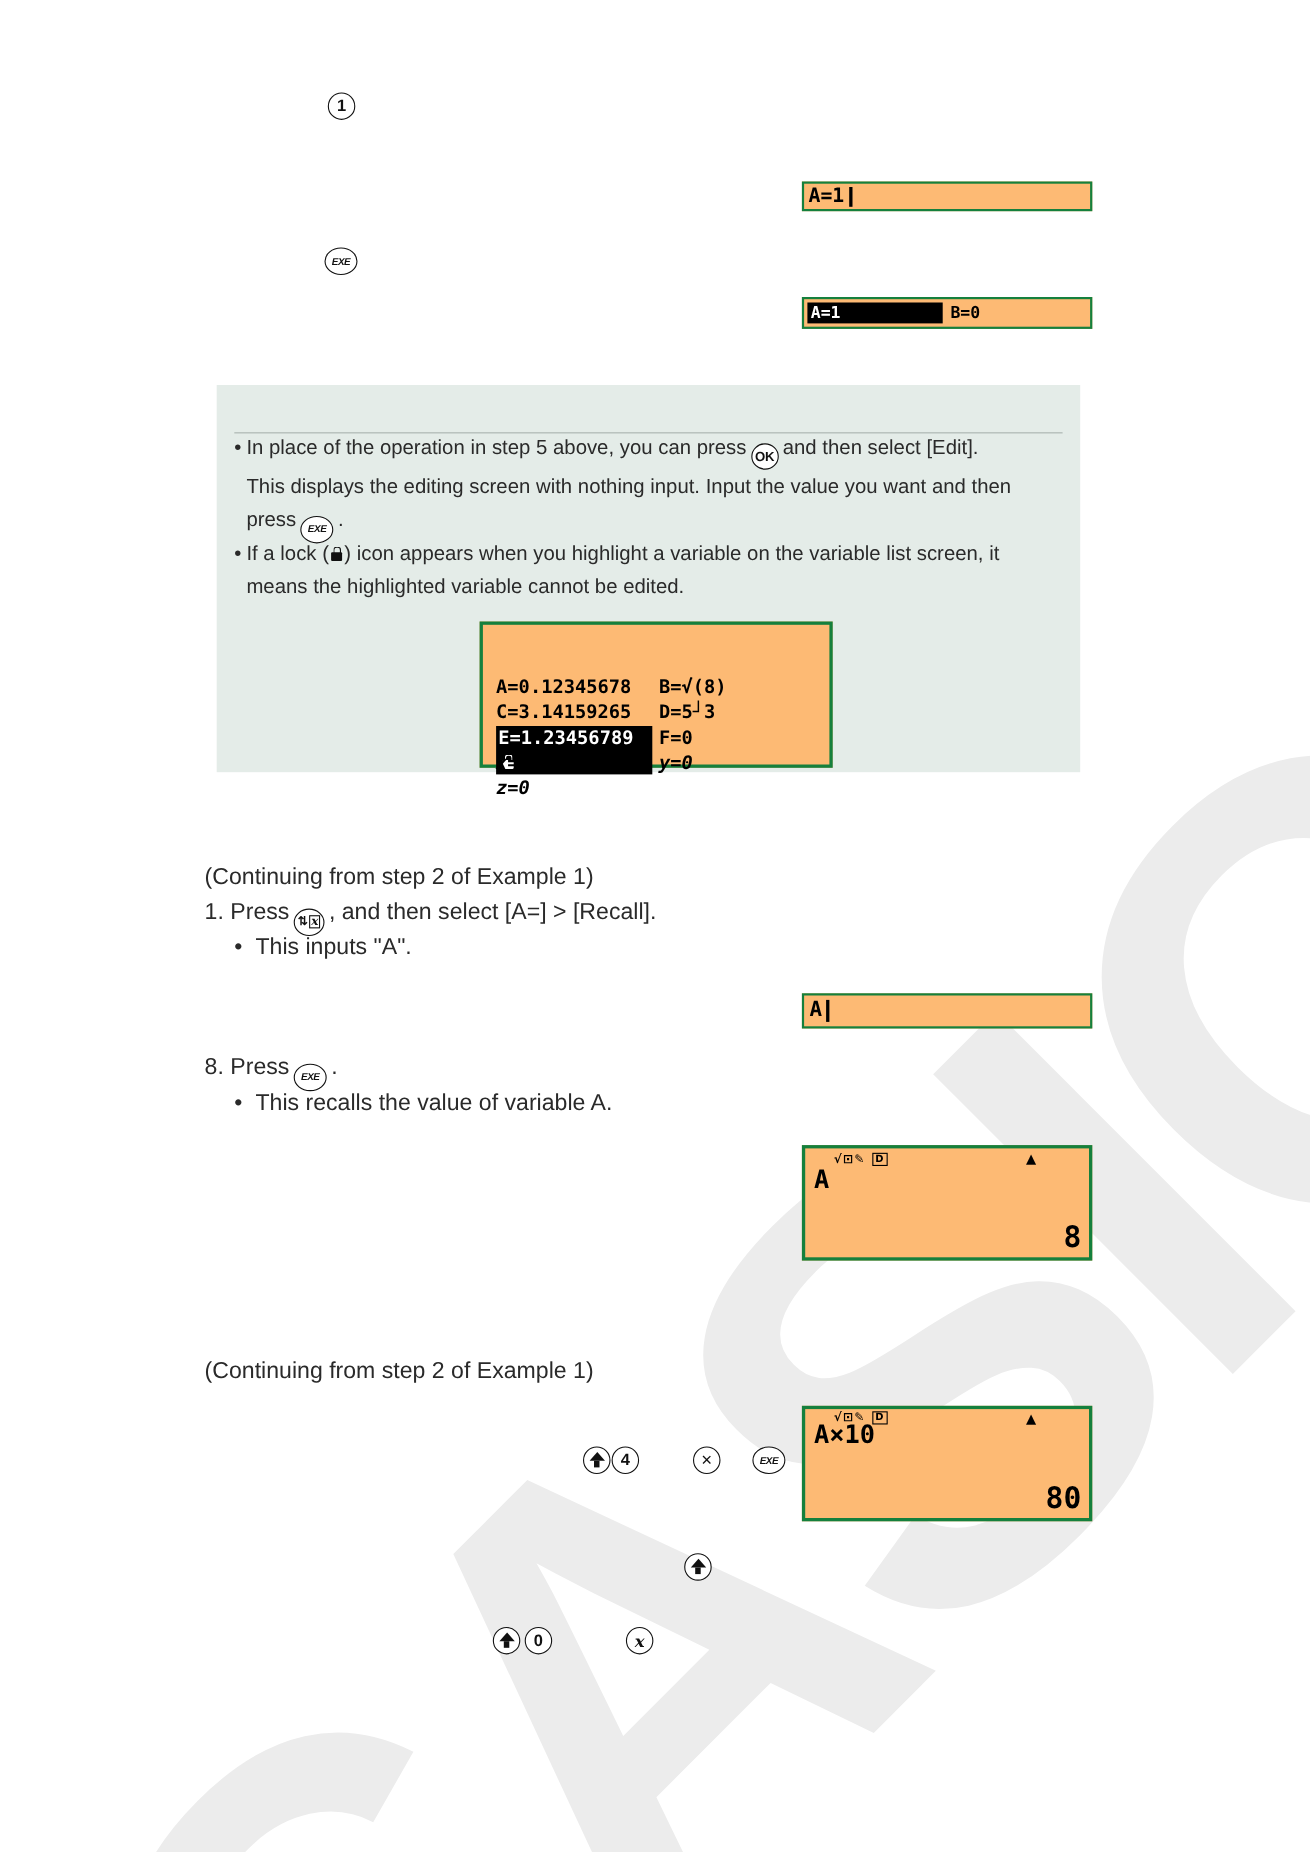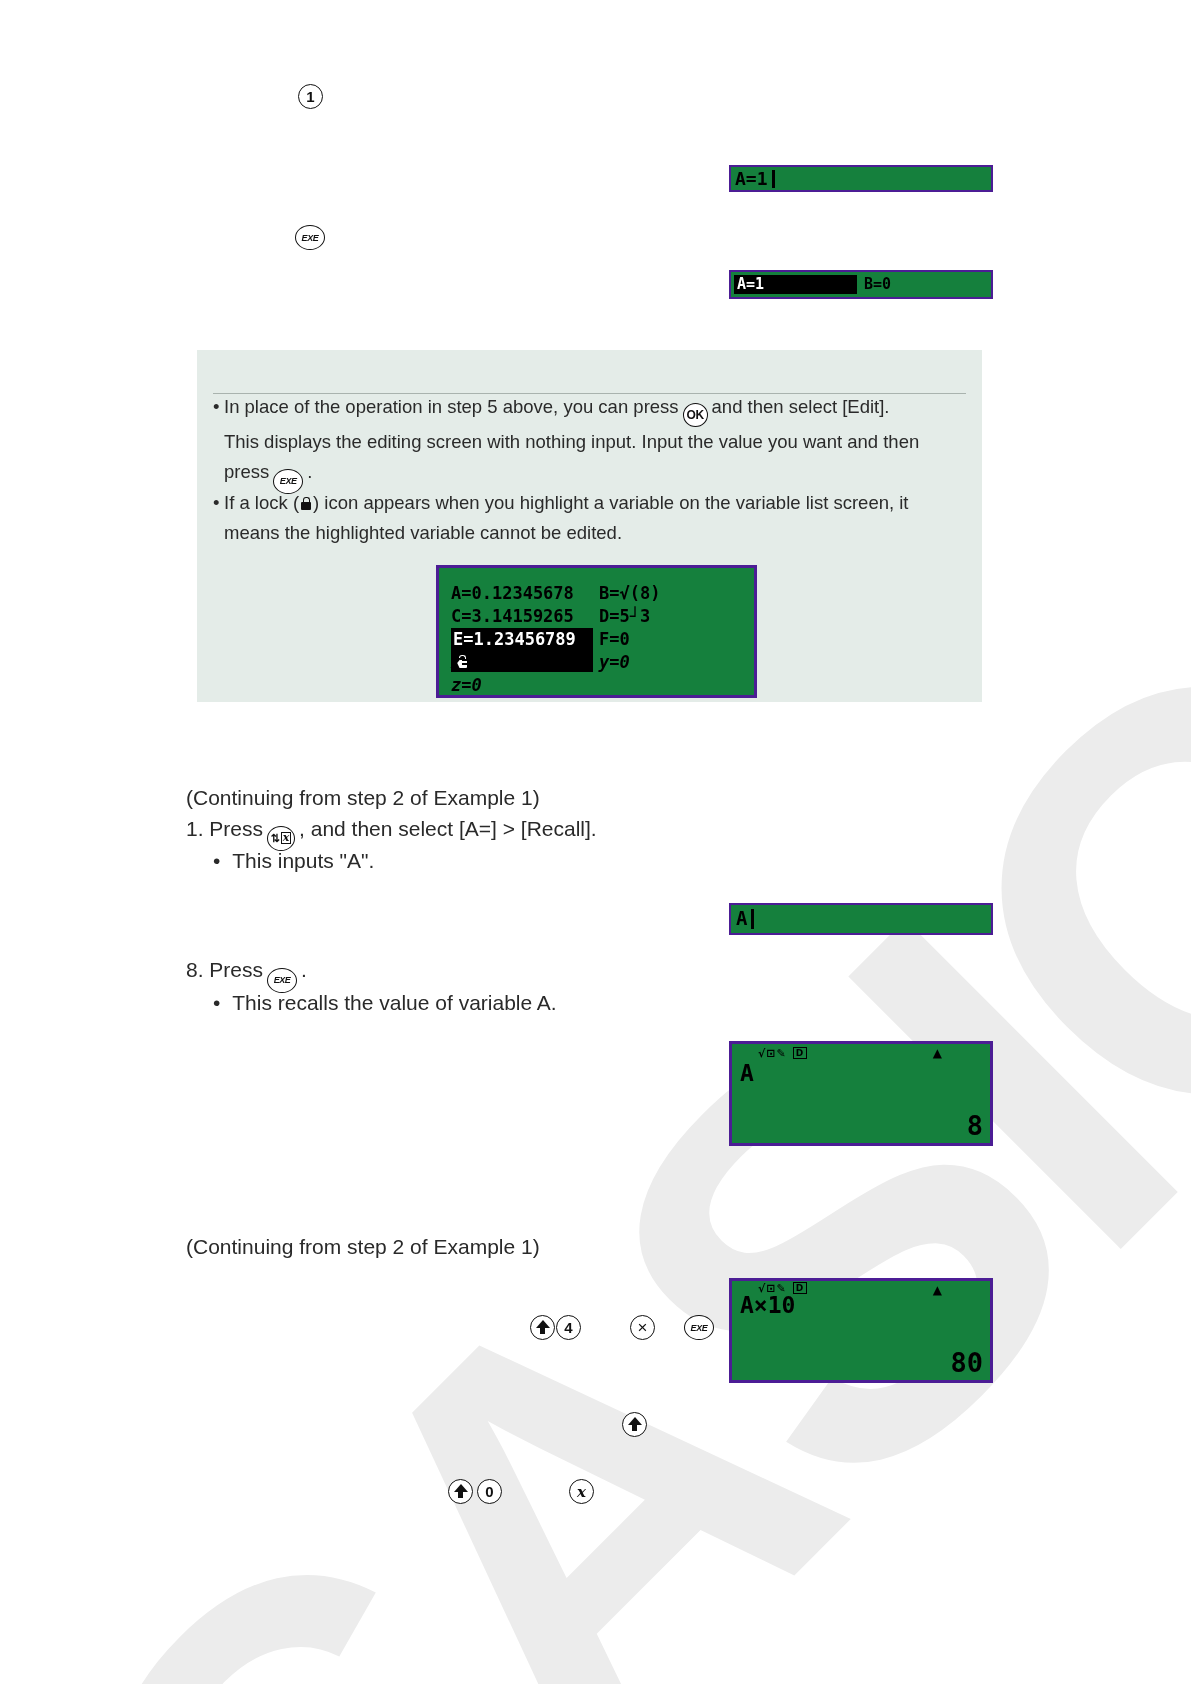--- a/index.html
+++ b/index.html
@@ -31,21 +31,21 @@
        border-left:7px solid transparent;border-right:7px solid transparent;
        border-bottom:8px solid #111;}
   .shift-glyph::after{content:"";position:absolute;left:4.5px;top:8px;width:5px;height:6px;background:#111;}
   
   .lock{display:inline-block;position:relative;width:10px;height:8px;background:currentColor;
         border-radius:1px;vertical-align:-1px;margin:0 2px;}
   .lock::before{content:"";position:absolute;left:1.5px;top:-5px;width:5px;height:5px;
         border:1.6px solid currentColor;border-bottom:none;border-radius:3px 3px 0 0;}
 
   
-  .lcd{position:absolute;box-sizing:border-box;background:#15803d;border:3px solid #4c1d95;
+  .lcd{position:absolute;box-sizing:border-box;background:#fdba74;border:3px solid #15803d;
        font-family:"DejaVu Sans Mono",monospace;font-weight:bold;color:#000;text-decoration:underline;}
   .lcd.thin{border-width:2px;}
   .cursor{display:inline-block;width:3px;background:#000;vertical-align:-2px;}
   .inv{background:#000;color:#fff;}
 
   
   .notebox{position:absolute;left:197px;top:350px;width:785px;height:352px;background:#e4ece8;}
   .note-divider{position:absolute;left:16px;top:43px;width:753px;height:1px;background:#a9b3ae;}
   .note-item{position:absolute;left:16px;width:716px;font-size:18.5px;line-height:30px;
              color:#2a2a2a;white-space:normal;}
@@ -59,21 +59,21 @@
   
   .status{position:absolute;top:3px;left:26px;font-size:11px;font-weight:bold;letter-spacing:1px;
           font-family:"DejaVu Sans",sans-serif;}
   .degbox{display:inline-block;border:1.3px solid #000;font-size:9px;line-height:10px;
           padding:0 2px;margin-left:6px;vertical-align:1px;font-weight:bold;}
   .scrollup{position:absolute;top:2px;right:48px;font-size:12px;font-family:"DejaVu Sans",sans-serif;}
   .expr{position:absolute;left:8px;top:16px;font-size:23px;}
   .result{position:absolute;right:7px;bottom:2px;font-size:27px;}
 
   
-  .vrow{position:absolute;left:12px;height:25px;font-size:17px;line-height:22px;}
+  .vrow{position:absolute;left:12px;height:25px;font-size:17px;line-height:22px;margin-top:32px;}
   .vrow .right{position:absolute;left:148px;top:0;}
   .vrow.ital{font-style:italic;}
 </style>
 </head>
 <body>
 
 <div id="page">
 
   <div class="wm">CASIO</div>
 

